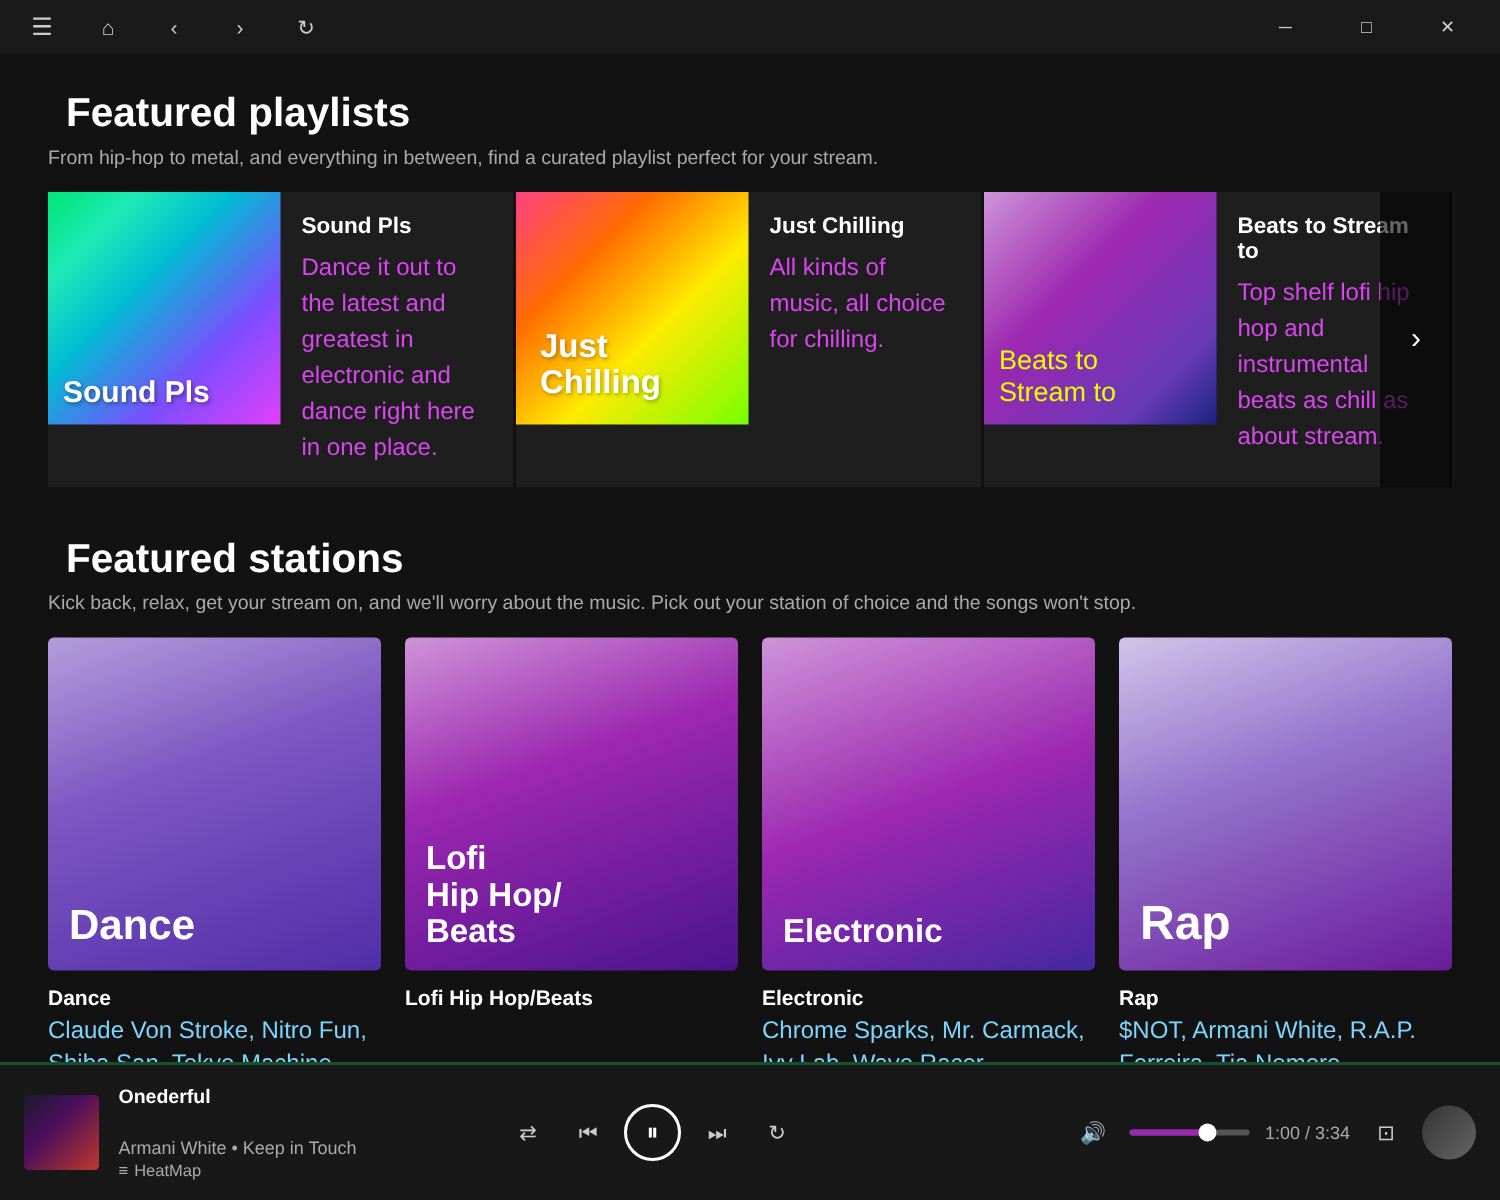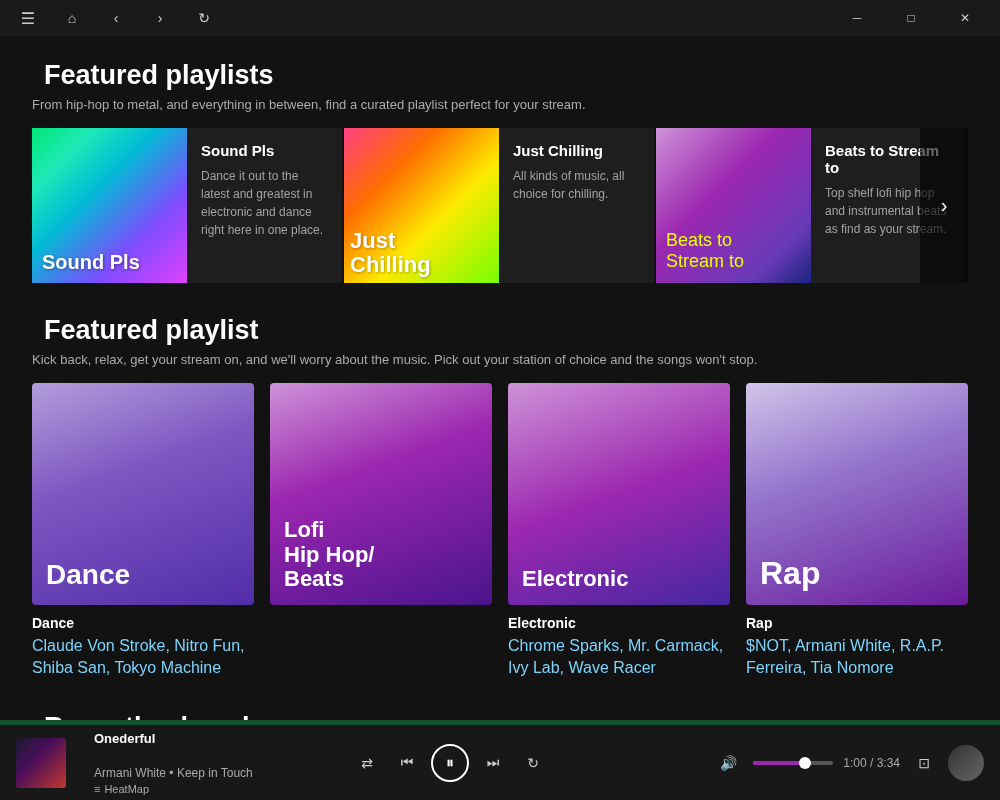--- a/index.html
+++ b/index.html
@@ -97,22 +97,22 @@
     .playlist-info {
       padding: 14px;
       flex: 1;
     }
     .playlist-name {
       font-size: 15px;
       font-weight: 700;
       margin-bottom: 8px;
     }
     .playlist-desc {
-      font-size: 12px;
-      color: #a3a3a3;
+      font-size: 16px;
+      color: #d946ef;
       line-height: 1.5;
     }
 
     
     .thumb-sound-pls {
       background: linear-gradient(135deg, #00e676 0%, #1de9b6 20%, #00bcd4 40%, #7c4dff 70%, #e040fb 100%);
       display: flex;
       align-items: flex-end;
       padding: 10px;
     }
@@ -120,21 +120,21 @@
       font-size: 20px;
       font-weight: 800;
       color: #fff;
       line-height: 1.1;
       text-shadow: 1px 1px 3px rgba(0,0,0,0.4);
     }
     .thumb-just-chilling {
       background: linear-gradient(135deg, #ff4081 0%, #ff6d00 30%, #ffea00 60%, #76ff03 100%);
       display: flex;
       align-items: flex-end;
-      padding: 6px;
+      padding: 16px;
     }
     .thumb-just-chilling .title-overlay {
       font-size: 22px;
       font-weight: 800;
       color: #fff;
       line-height: 1.1;
       text-shadow: 1px 1px 3px rgba(0,0,0,0.3);
     }
     .thumb-beats-stream {
       background: linear-gradient(135deg, #ce93d8 0%, #9c27b0 40%, #673ab7 80%, #1a237e 100%);
@@ -216,27 +216,27 @@
 
     
     .recently-section { }
 
     
     .player {
       position: fixed;
       bottom: 0;
       left: 0;
       right: 0;
-      height: 80px;
+      height: 92px;
       background: #181818;
-      border-top: 5px solid #14532d;
+      border-top: 2px solid #14532d;
       display: flex;
       align-items: center;
       padding: 0 16px;
-      gap: 28px;
+      gap: 13px;
       z-index: 100;
     }
     .player-album-art {
       width: 50px;
       height: 50px;
       border-radius: 3px;
       background: linear-gradient(135deg, #1a1a2e, #e91e63, #ff6d00);
       flex-shrink: 0;
       overflow: hidden;
     }
@@ -379,49 +379,50 @@
             <div class="playlist-desc">All kinds of music, all choice for chilling.</div>
           </div>
         </div>
 
         <div class="playlist-card">
           <div class="playlist-thumb thumb-beats-stream">
             <span class="title-overlay">Beats to<br>Stream to</span>
           </div>
           <div class="playlist-info">
             <div class="playlist-name">Beats to Stream to</div>
-            <div class="playlist-desc">Top shelf lofi hip hop and instrumental beats as find as your stream.</div>
+            <div class="playlist-desc">Top shelf lofi hip hop and instrumental beats as chill as about stream.</div>
           </div>
         </div>
 
       </div>
 
       <div class="carousel-next">
         <span style="font-size:20px; color:#fff;">›</span>
       </div>
     </div>
   </section>
 
   <section class="stations-section">
-    <h2 class="section-title">Featured playlist</h2>
+    <h2 class="section-title">Featured stations</h2>
     <p class="section-subtitle">Kick back, relax, get your stream on, and we'll worry about the music. Pick out your station of choice and the songs won't stop.</p>
     <div class="stations-row">
 
       <div class="station-card">
         <div class="station-thumb thumb-dance">
           <span class="station-title-overlay">Dance</span>
         </div>
         <div class="station-name">Dance</div>
         <div class="station-artists">Claude Von Stroke, Nitro Fun, Shiba San, Tokyo Machine</div>
       </div>
 
       <div class="station-card">
         <div class="station-thumb thumb-lofi">
           <span class="station-title-overlay" style="font-size:22px;">Lofi<br>Hip Hop/<br>Beats</span>
         </div>
+        <div class="station-name">Lofi Hip Hop/Beats</div>
       </div>
 
       <div class="station-card">
         <div class="station-thumb thumb-electronic">
           <span class="station-title-overlay" style="font-size:22px;">Electronic</span>
         </div>
         <div class="station-name">Electronic</div>
         <div class="station-artists">Chrome Sparks, Mr. Carmack, Ivy Lab, Wave Racer</div>
       </div>
 

